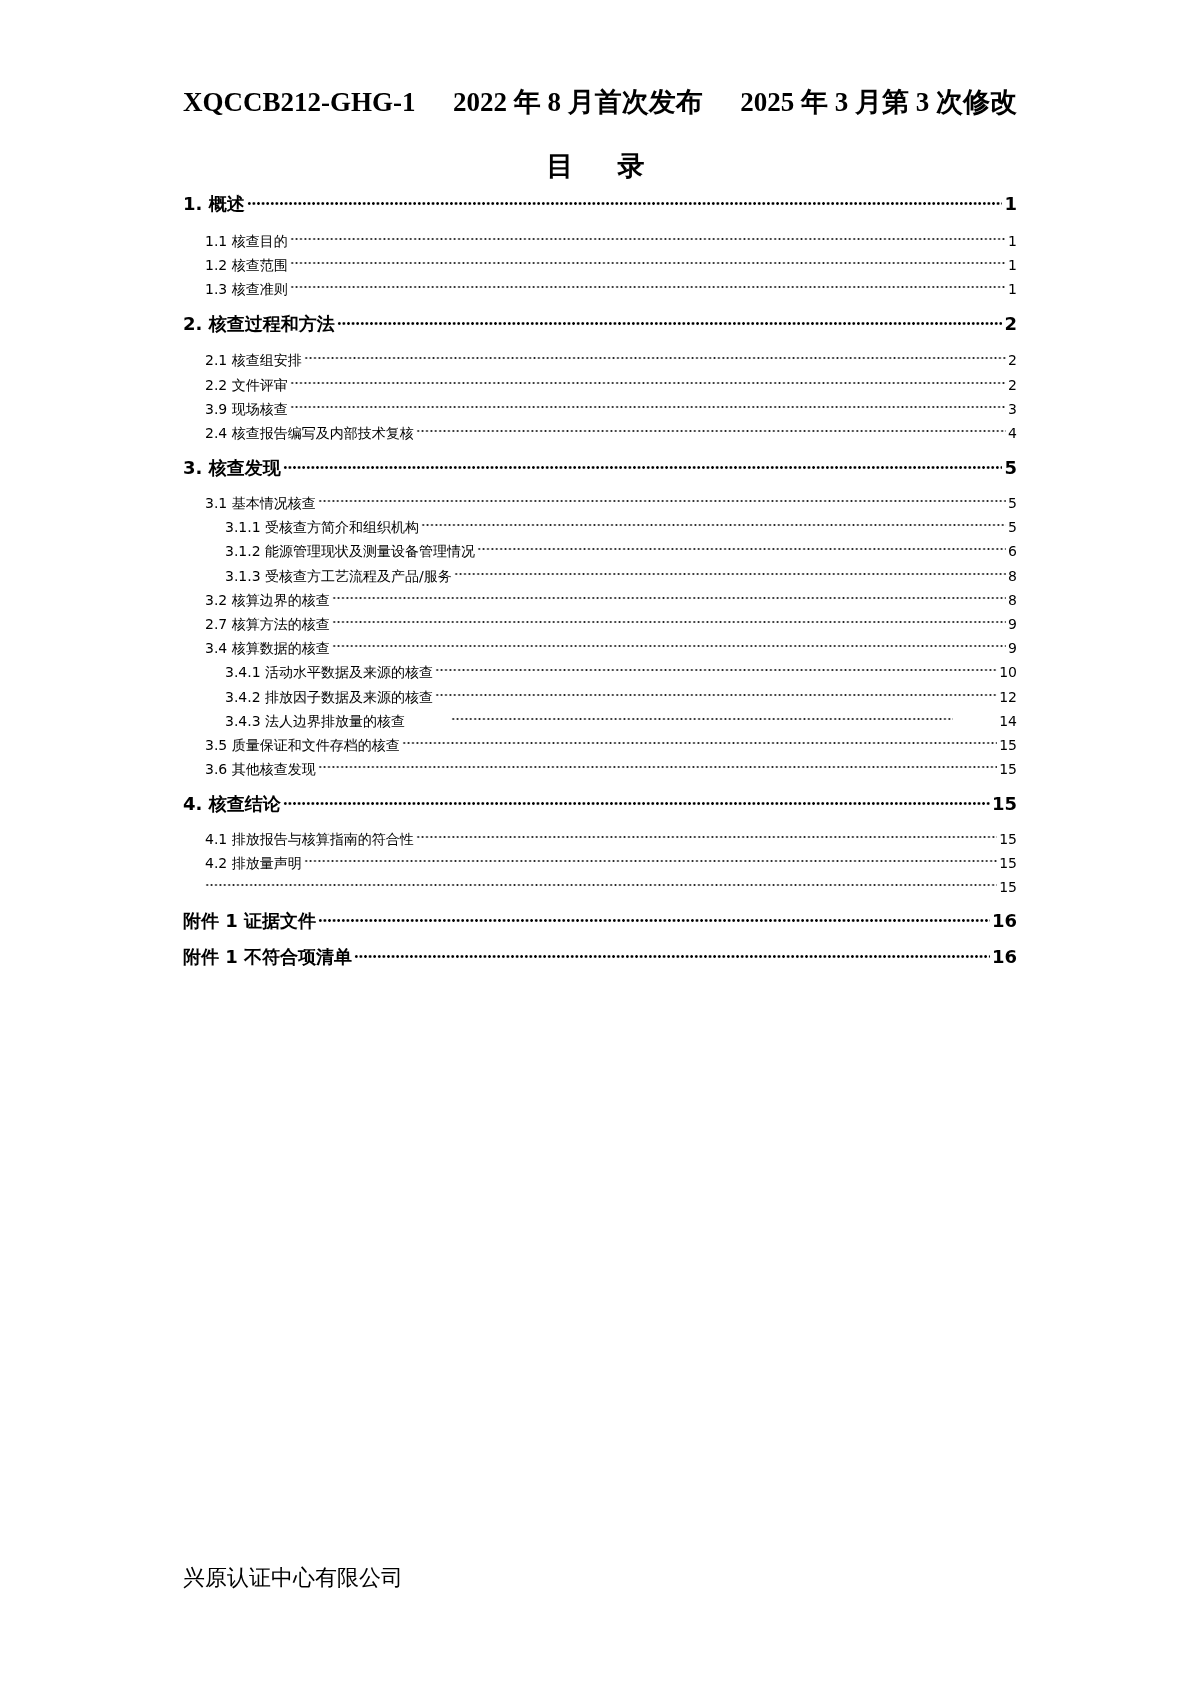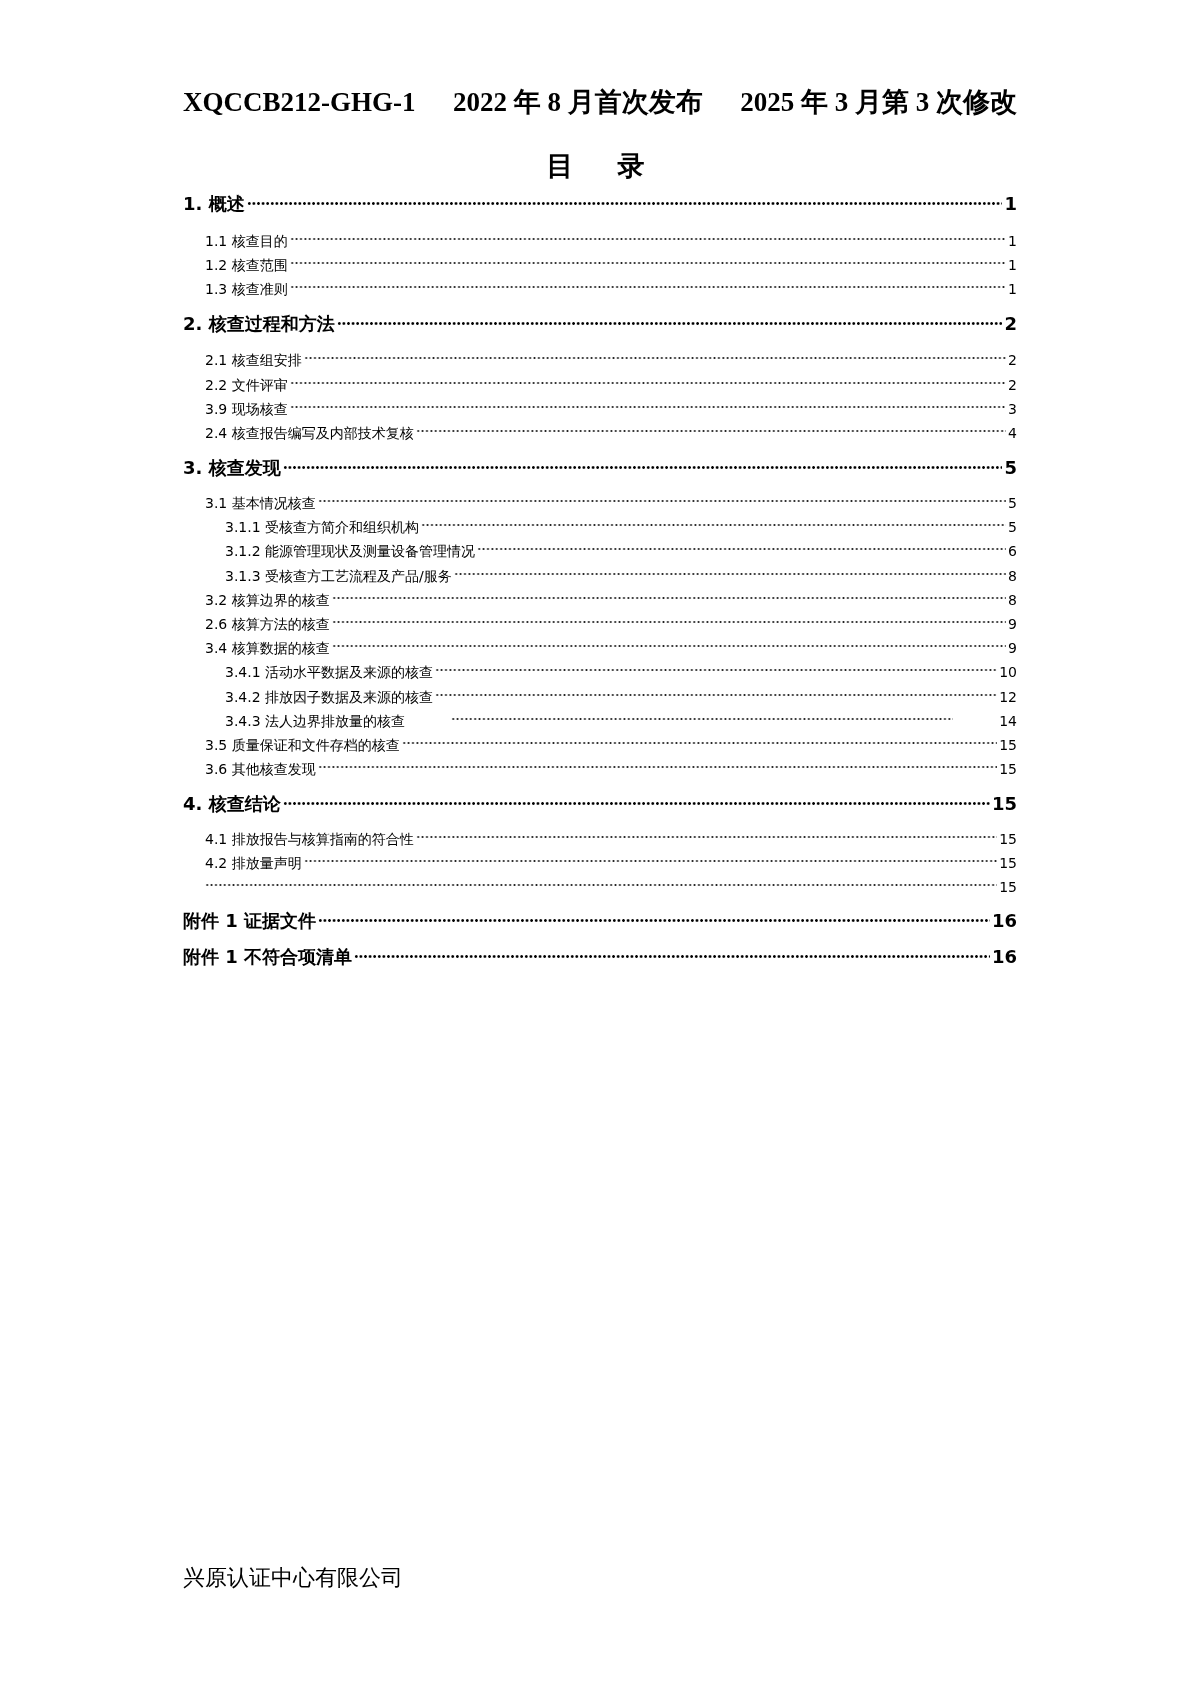--- a/index.html
+++ b/index.html
@@ -123,21 +123,21 @@
       <span class="label">3.1.3 受核查方工艺流程及产品/服务</span>
       <span class="leader"></span>
       <span class="page">8</span>
     </div>
     <div class="toc-row l2" style="top: 581px; left: 22px; width: 812px;">
       <span class="label">3.2 核算边界的核查</span>
       <span class="leader"></span>
       <span class="page">8</span>
     </div>
     <div class="toc-row l2" style="top: 605px; left: 22px; width: 812px;">
-      <span class="label">2.6 核算方法的核查</span>
+      <span class="label">2.7 核算方法的核查</span>
       <span class="leader"></span>
       <span class="page">9</span>
     </div>
     <div class="toc-row l2" style="top: 629px; left: 22px; width: 812px;">
       <span class="label">3.4 核算数据的核查</span>
       <span class="leader"></span>
       <span class="page">9</span>
     </div>
     <div class="toc-row l3" style="top: 653px; left: 42px; width: 792px;">
       <span class="label">3.4.1 活动水平数据及来源的核查</span>

